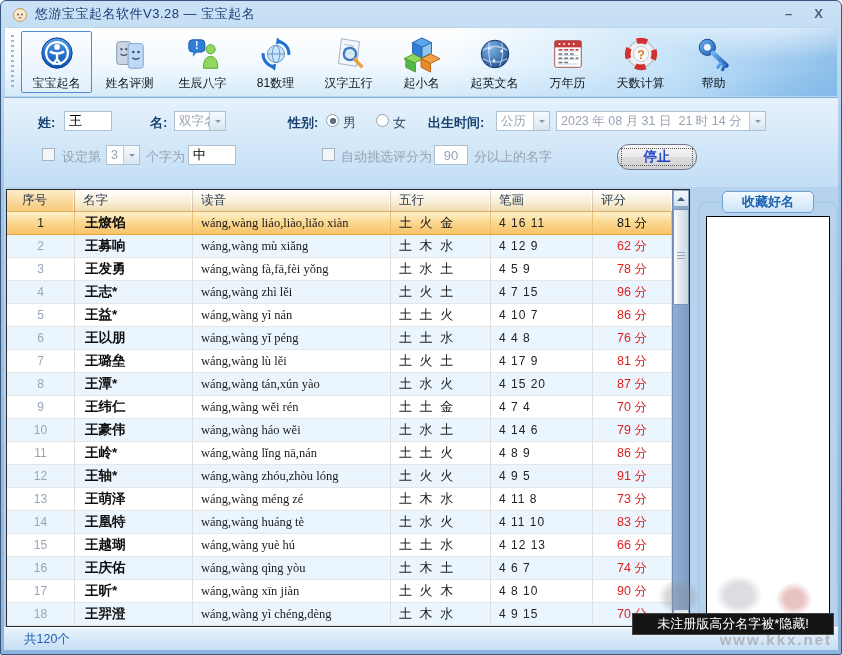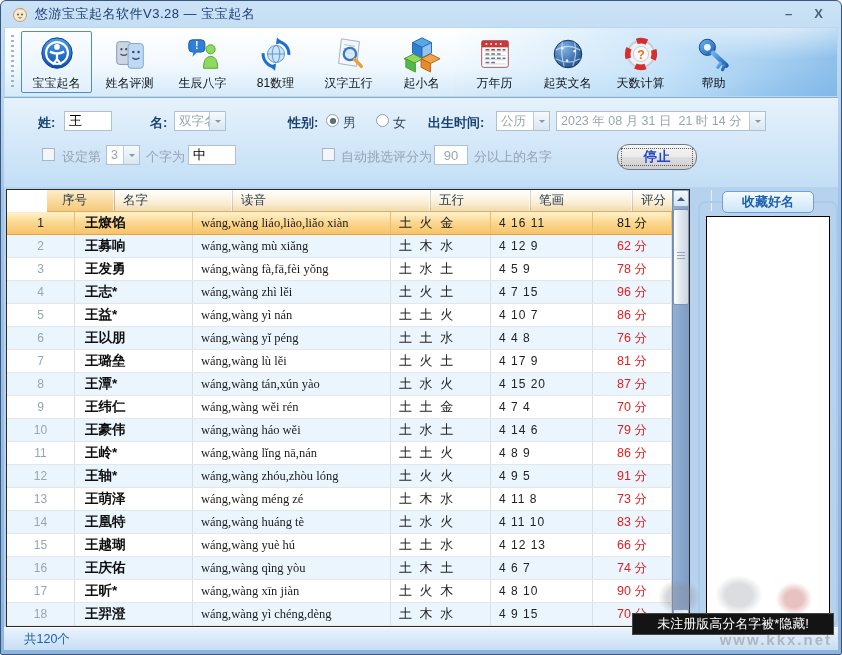--- a/index.html
+++ b/index.html
@@ -50,21 +50,21 @@
   .checkbox{position:absolute;width:13px;height:13px;background:#F2F6FA;border:1px solid #A9B6C2;box-sizing:border-box;}
   .btn-stop{position:absolute;left:613px;top:46px;width:78px;height:24px;border:1px solid #70798A;border-radius:12px;
     background:linear-gradient(#F5F5F5,#EBEBEB 48%,#DDDDDD 52%,#CFCFCF);display:flex;align-items:center;justify-content:center;
     font-size:13.5px;font-weight:bold;color:#2447C8;cursor:pointer;}
   .btn-stop::after{content:'';position:absolute;inset:3px;border:1px dotted #5A5A5A;border-radius:1px;}
   
   .main{position:absolute;top:160px;left:0;right:0;bottom:22px;background:#B7D2EC;}
   .table{position:absolute;left:2px;top:2px;width:684px;height:438px;background:#fff;
     border:1px solid #2B2B2B;box-sizing:border-box;}
   .thead{display:grid;grid-template-columns:68px 118px 198px 100px 102px 79px;height:22px;
-    background:linear-gradient(#FFFFFF,#FAF0DA 55%,#F1DBAE);border-bottom:1px solid #D8B070;box-sizing:border-box;margin-left:40px;}
+    background:linear-gradient(#FFFFFF,#FAF0DA 55%,#F1DBAE);border-bottom:1px solid #D8B070;box-sizing:border-box;}
   .th{font-size:12.5px;color:#2A3B4D;display:flex;align-items:center;padding-left:8px;
     border-right:1px solid rgba(0,0,0,.14);box-shadow:inset -1px 0 0 rgba(255,255,255,.7);box-sizing:border-box;}
   .th.first{padding-left:15px;background:linear-gradient(#FDEDCB,#F6C977);}
   .tbody{position:absolute;left:0;top:22px;width:665px;}
   .trow{display:grid;grid-template-columns:68px 118px 198px 100px 102px 79px;height:23px;
     background:#fff;border-bottom:1px solid #E4E6E8;box-sizing:border-box;cursor:default;}
   .trow.alt{background:#EAF5FD;}
   .trow.sel{background:linear-gradient(180deg,#FEF3D0 0%,#FBD993 45%,#F8C369 100%);
     border-bottom:1px solid #E8A33D;box-shadow:inset 0 1px 0 #FFEBBE;}
   .td{display:flex;align-items:center;overflow:hidden;white-space:pre;box-sizing:border-box;
@@ -210,52 +210,52 @@
             <path d="M9 20 L19 25 L9 30 L-1 25 Z" transform="translate(2,0)" fill="#8ED95E" stroke="#4E962A"></path>
             <path d="M1 25 L11 30 L11 39 L1 34 Z" transform="translate(2,0)" fill="#53B94A" stroke="#4E962A"></path>
             <path d="M29 20 L39 25 L29 30 L19 25 Z" fill="#F3A24C" stroke="#B26414"></path>
             <path d="M19 25 L29 30 L29 39 L19 34 Z" fill="#E88A2C" stroke="#B26414"></path>
           </svg>
           <span class="tb-label">起小名</span>
         </div>
 
         <div class="tb-btn">
           <svg class="tb-icon" viewBox="0 0 40 40">
-            <rect x="6" y="6" width="28" height="28" rx="2" fill="#FFF" stroke="#A05050"></rect>
-            <rect x="6" y="6" width="28" height="7" fill="#C53A3A"></rect>
-            <circle cx="11" cy="9.5" r="1" fill="#FFF"></circle>
-              <circle cx="16" cy="9.5" r="1" fill="#FFF"></circle>
-            <circle cx="21" cy="9.5" r="1" fill="#FFF"></circle>
-              <circle cx="26" cy="9.5" r="1" fill="#FFF"></circle>
-            <path d="M9 17 H31 M9 21.5 H31 M9 26 H31 M9 30.5 H31" stroke="#C9D2DC" stroke-width="1"></path>
-            <path d="M10 15.5 H14 M16 15.5 H20 M22 15.5 H26 M28 15.5 H31" stroke="#C53A3A" stroke-width="1.6"></path>
-            <path d="M10 20 H14 M16 20 H20 M22 20 H26 M10 24.5 H14 M16 24.5 H20 M22 24.5 H26 M28 24.5 H31 M10 29 H14 M16 29 H20" stroke="#6A7682" stroke-width="1.6"></path>
-          </svg>
-          <span class="tb-label">万年历</span>
-        </div>
-
-        <div class="tb-btn">
-          <svg class="tb-icon" viewBox="0 0 40 40">
             <defs>
                 <radialGradient id="g7" cx=".35" cy=".3" r=".9">
               <stop offset="0" stop-color="#7FB4E6"></stop>
                   <stop offset="1" stop-color="#123F7E"></stop>
                 </radialGradient>
               </defs>
             <circle cx="20" cy="20" r="14.5" fill="url(#g7)" stroke="#0D2F60"></circle>
             <path d="M7 16 Q20 8 33 16 M7 25 Q20 32 33 25 M14 7.5 Q12 20 16 33 M27 8 Q30 20 25 32.5" stroke="rgba(220,238,255,.7)" fill="none" stroke-width="1.2"></path>
             <circle cx="14" cy="14" r="1.4" fill="#E6F2FF"></circle>
               <circle cx="27" cy="17" r="1.4" fill="#E6F2FF"></circle>
             <circle cx="19" cy="27" r="1.4" fill="#E6F2FF"></circle>
           </svg>
           <span class="tb-label">起英文名</span>
         </div>
 
         <div class="tb-btn">
           <svg class="tb-icon" viewBox="0 0 40 40">
+            <rect x="6" y="6" width="28" height="28" rx="2" fill="#FFF" stroke="#A05050"></rect>
+            <rect x="6" y="6" width="28" height="7" fill="#C53A3A"></rect>
+            <circle cx="11" cy="9.5" r="1" fill="#FFF"></circle>
+              <circle cx="16" cy="9.5" r="1" fill="#FFF"></circle>
+            <circle cx="21" cy="9.5" r="1" fill="#FFF"></circle>
+              <circle cx="26" cy="9.5" r="1" fill="#FFF"></circle>
+            <path d="M9 17 H31 M9 21.5 H31 M9 26 H31 M9 30.5 H31" stroke="#C9D2DC" stroke-width="1"></path>
+            <path d="M10 15.5 H14 M16 15.5 H20 M22 15.5 H26 M28 15.5 H31" stroke="#C53A3A" stroke-width="1.6"></path>
+            <path d="M10 20 H14 M16 20 H20 M22 20 H26 M10 24.5 H14 M16 24.5 H20 M22 24.5 H26 M28 24.5 H31 M10 29 H14 M16 29 H20" stroke="#6A7682" stroke-width="1.6"></path>
+          </svg>
+          <span class="tb-label">万年历</span>
+        </div>
+
+        <div class="tb-btn">
+          <svg class="tb-icon" viewBox="0 0 40 40">
             <circle cx="20" cy="20" r="14" fill="#EDF1F5" stroke="#C2CAD3" stroke-width="2"></circle>
             <circle cx="20" cy="20" r="14" fill="none" stroke="#D23030" stroke-width="6" stroke-dasharray="11 11" stroke-dashoffset="5"></circle>
             <circle cx="20" cy="20" r="8" fill="#F6F8FA" stroke="#C2CAD3"></circle>
             <text x="20" y="25" font-size="13" font-weight="bold" fill="#E07818" text-anchor="middle">?</text>
           </svg>
           <span class="tb-label">天数计算</span>
         </div>
 
         <div class="tb-btn">
           <svg class="tb-icon" viewBox="0 0 40 40">

